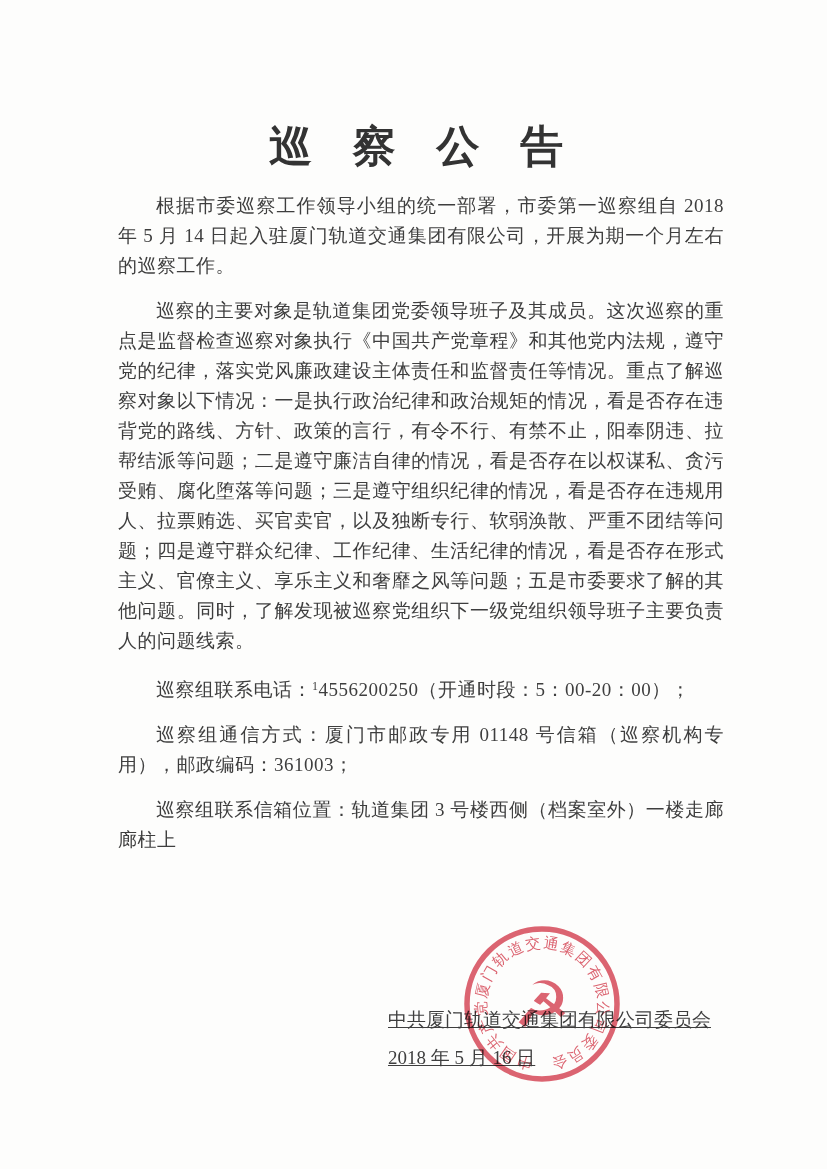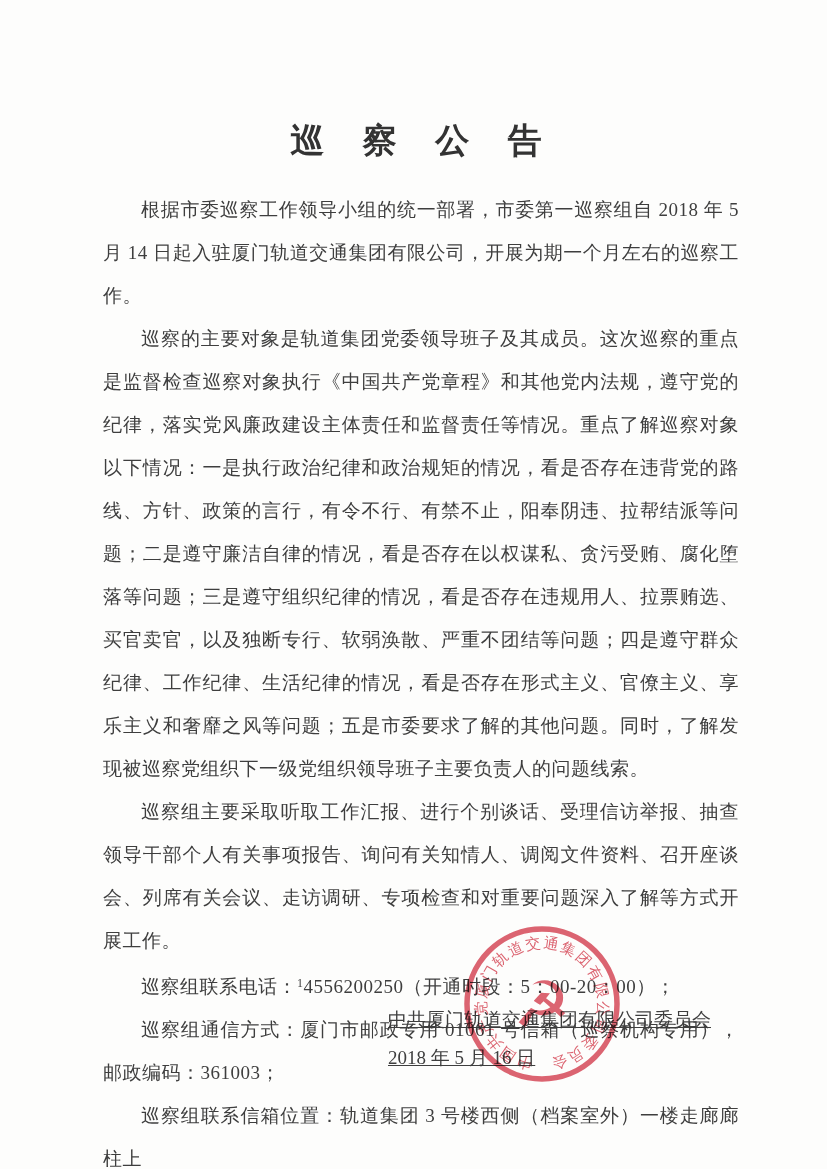--- a/index.html
+++ b/index.html
@@ -16,33 +16,33 @@
     font-family: "Liberation Serif", "DejaVu Serif", serif;
     color: #3e3e3e;
   }
   .content {
     position: absolute;
     left: 103px;
     top: 118px;
     width: 636px;
   }
   .doc-title {
-    margin: 0 0 24px 0;
+    margin: 0 0 14px 0;
     text-align: center;
-    font-size: 34px;
+    font-size: 43px;
     font-weight: 700;
     letter-spacing: 10px;
     word-spacing: 10px;
     color: #333333;
     white-space: nowrap;
   }
   .doc-body p {
-    margin: 0;
+    margin: 15px;
     font-size: 19px;
-    line-height: 43px;
+    line-height: 30px;
     text-align: justify;
     text-indent: 2em;
     letter-spacing: 0.5px;
   }
   .phone-sup {
     font-size: 12px;
     vertical-align: 6px;
   }
   .signature {
     position: absolute;
@@ -103,25 +103,24 @@
   <div class="content">
 
     <h1 class="doc-title">巡 察 公 告</h1>
 
     <div class="doc-body">
 
       <p>根据市委巡察工作领导小组的统一部署，市委第一巡察组自 2018 年 5 月 14 日起入驻厦门轨道交通集团有限公司，开展为期一个月左右的巡察工作。</p>
 
       <p>巡察的主要对象是轨道集团党委领导班子及其成员。这次巡察的重点是监督检查巡察对象执行《中国共产党章程》和其他党内法规，遵守党的纪律，落实党风廉政建设主体责任和监督责任等情况。重点了解巡察对象以下情况：一是执行政治纪律和政治规矩的情况，看是否存在违背党的路线、方针、政策的言行，有令不行、有禁不止，阳奉阴违、拉帮结派等问题；二是遵守廉洁自律的情况，看是否存在以权谋私、贪污受贿、腐化堕落等问题；三是遵守组织纪律的情况，看是否存在违规用人、拉票贿选、买官卖官，以及独断专行、软弱涣散、严重不团结等问题；四是遵守群众纪律、工作纪律、生活纪律的情况，看是否存在形式主义、官僚主义、享乐主义和奢靡之风等问题；五是市委要求了解的其他问题。同时，了解发现被巡察党组织下一级党组织领导班子主要负责人的问题线索。</p>
 
-      <p>巡察组主要采取听取工作汇报、进行个别谈话、受理信访举报、抽查领导干部个人有关事项报告、询问有关知情人、调阅文件资料、召开座谈会、列席有关会议、走访调研、专项检查和对重要问题深入了解等方式开展工作。</p>
 
       <p><span>巡察组联系电话：</span><span class="phone-sup">1</span><span>4556200250</span><span>（开通时段：5：00-20：00）；</span></p>
 
-      <p>巡察组通信方式：厦门市邮政专用 01061 号信箱（巡察机构专用），邮政编码：361003；</p>
+      <p>巡察组通信方式：厦门市邮政专用 01148 号信箱（巡察机构专用），邮政编码：361003；</p>
 
       <p>巡察组联系信箱位置：轨道集团 3 号楼西侧（档案室外）一楼走廊廊柱上</p>
 
     </div>
   </div>
 
   <div class="signature">
     <div class="org-line">中共厦门轨道交通集团有限公司委员会</div>
     <div class="date-line">2018 年 5 月 16 日</div>
   </div>

